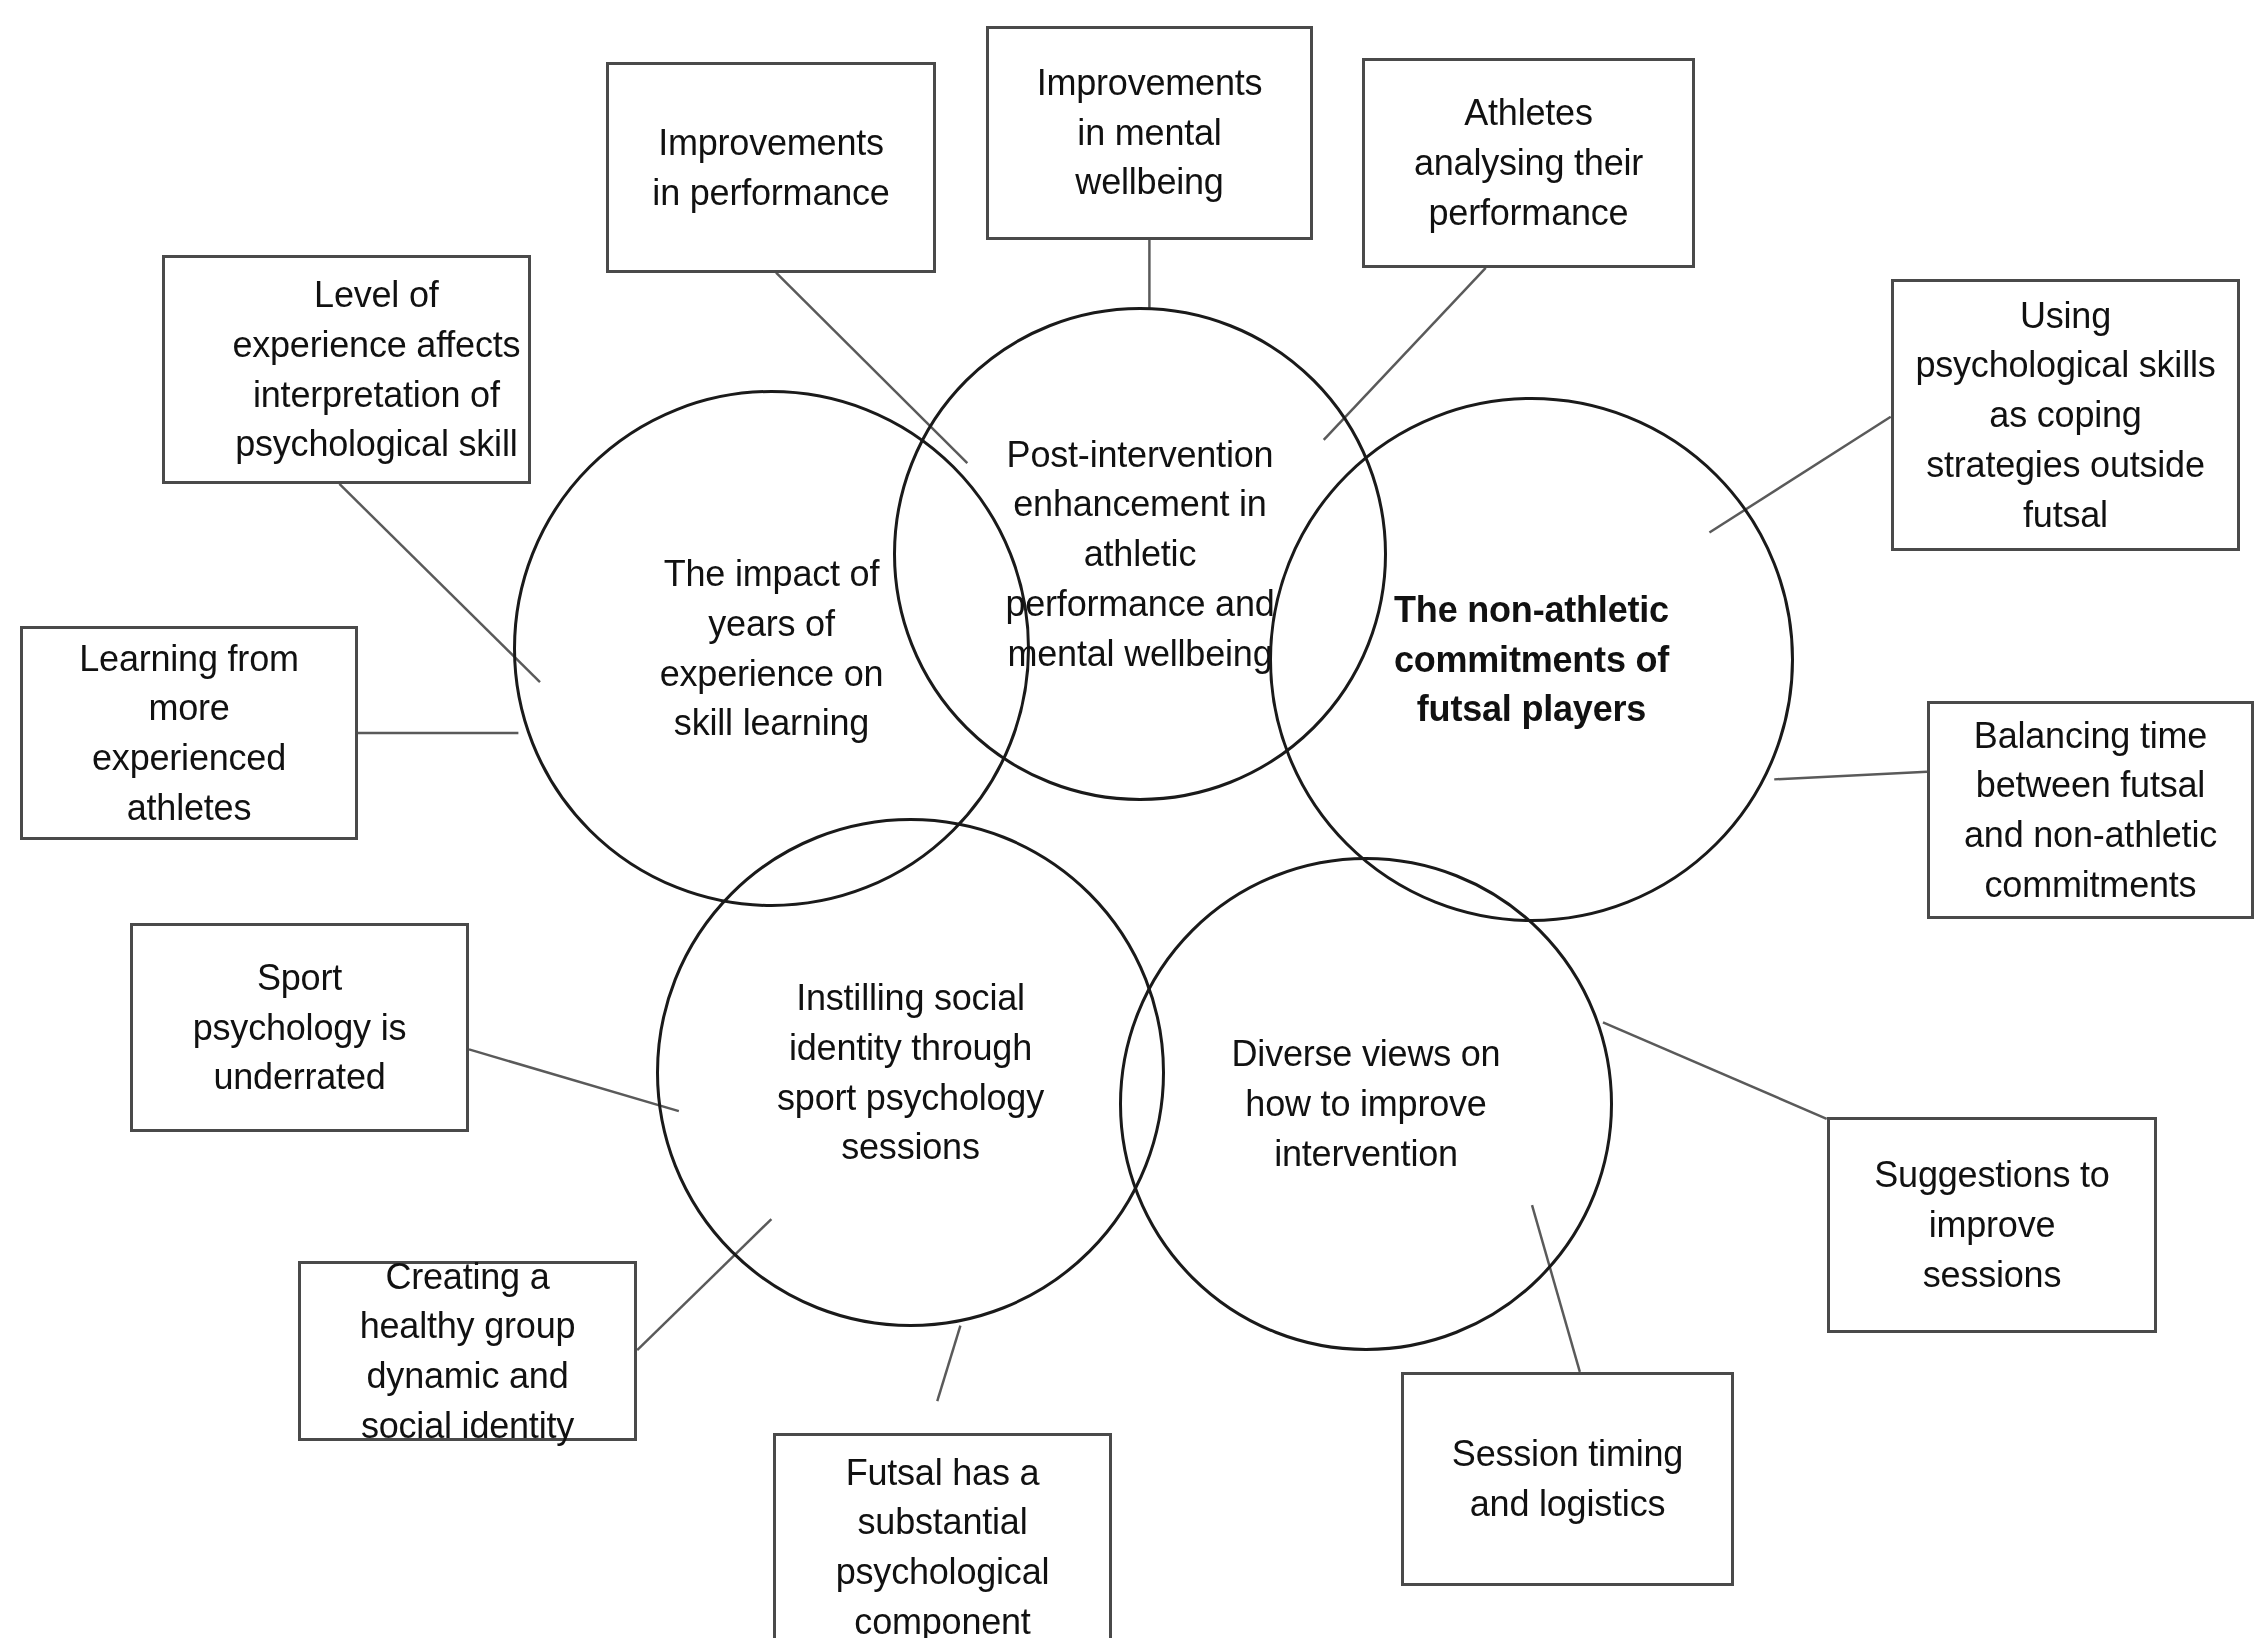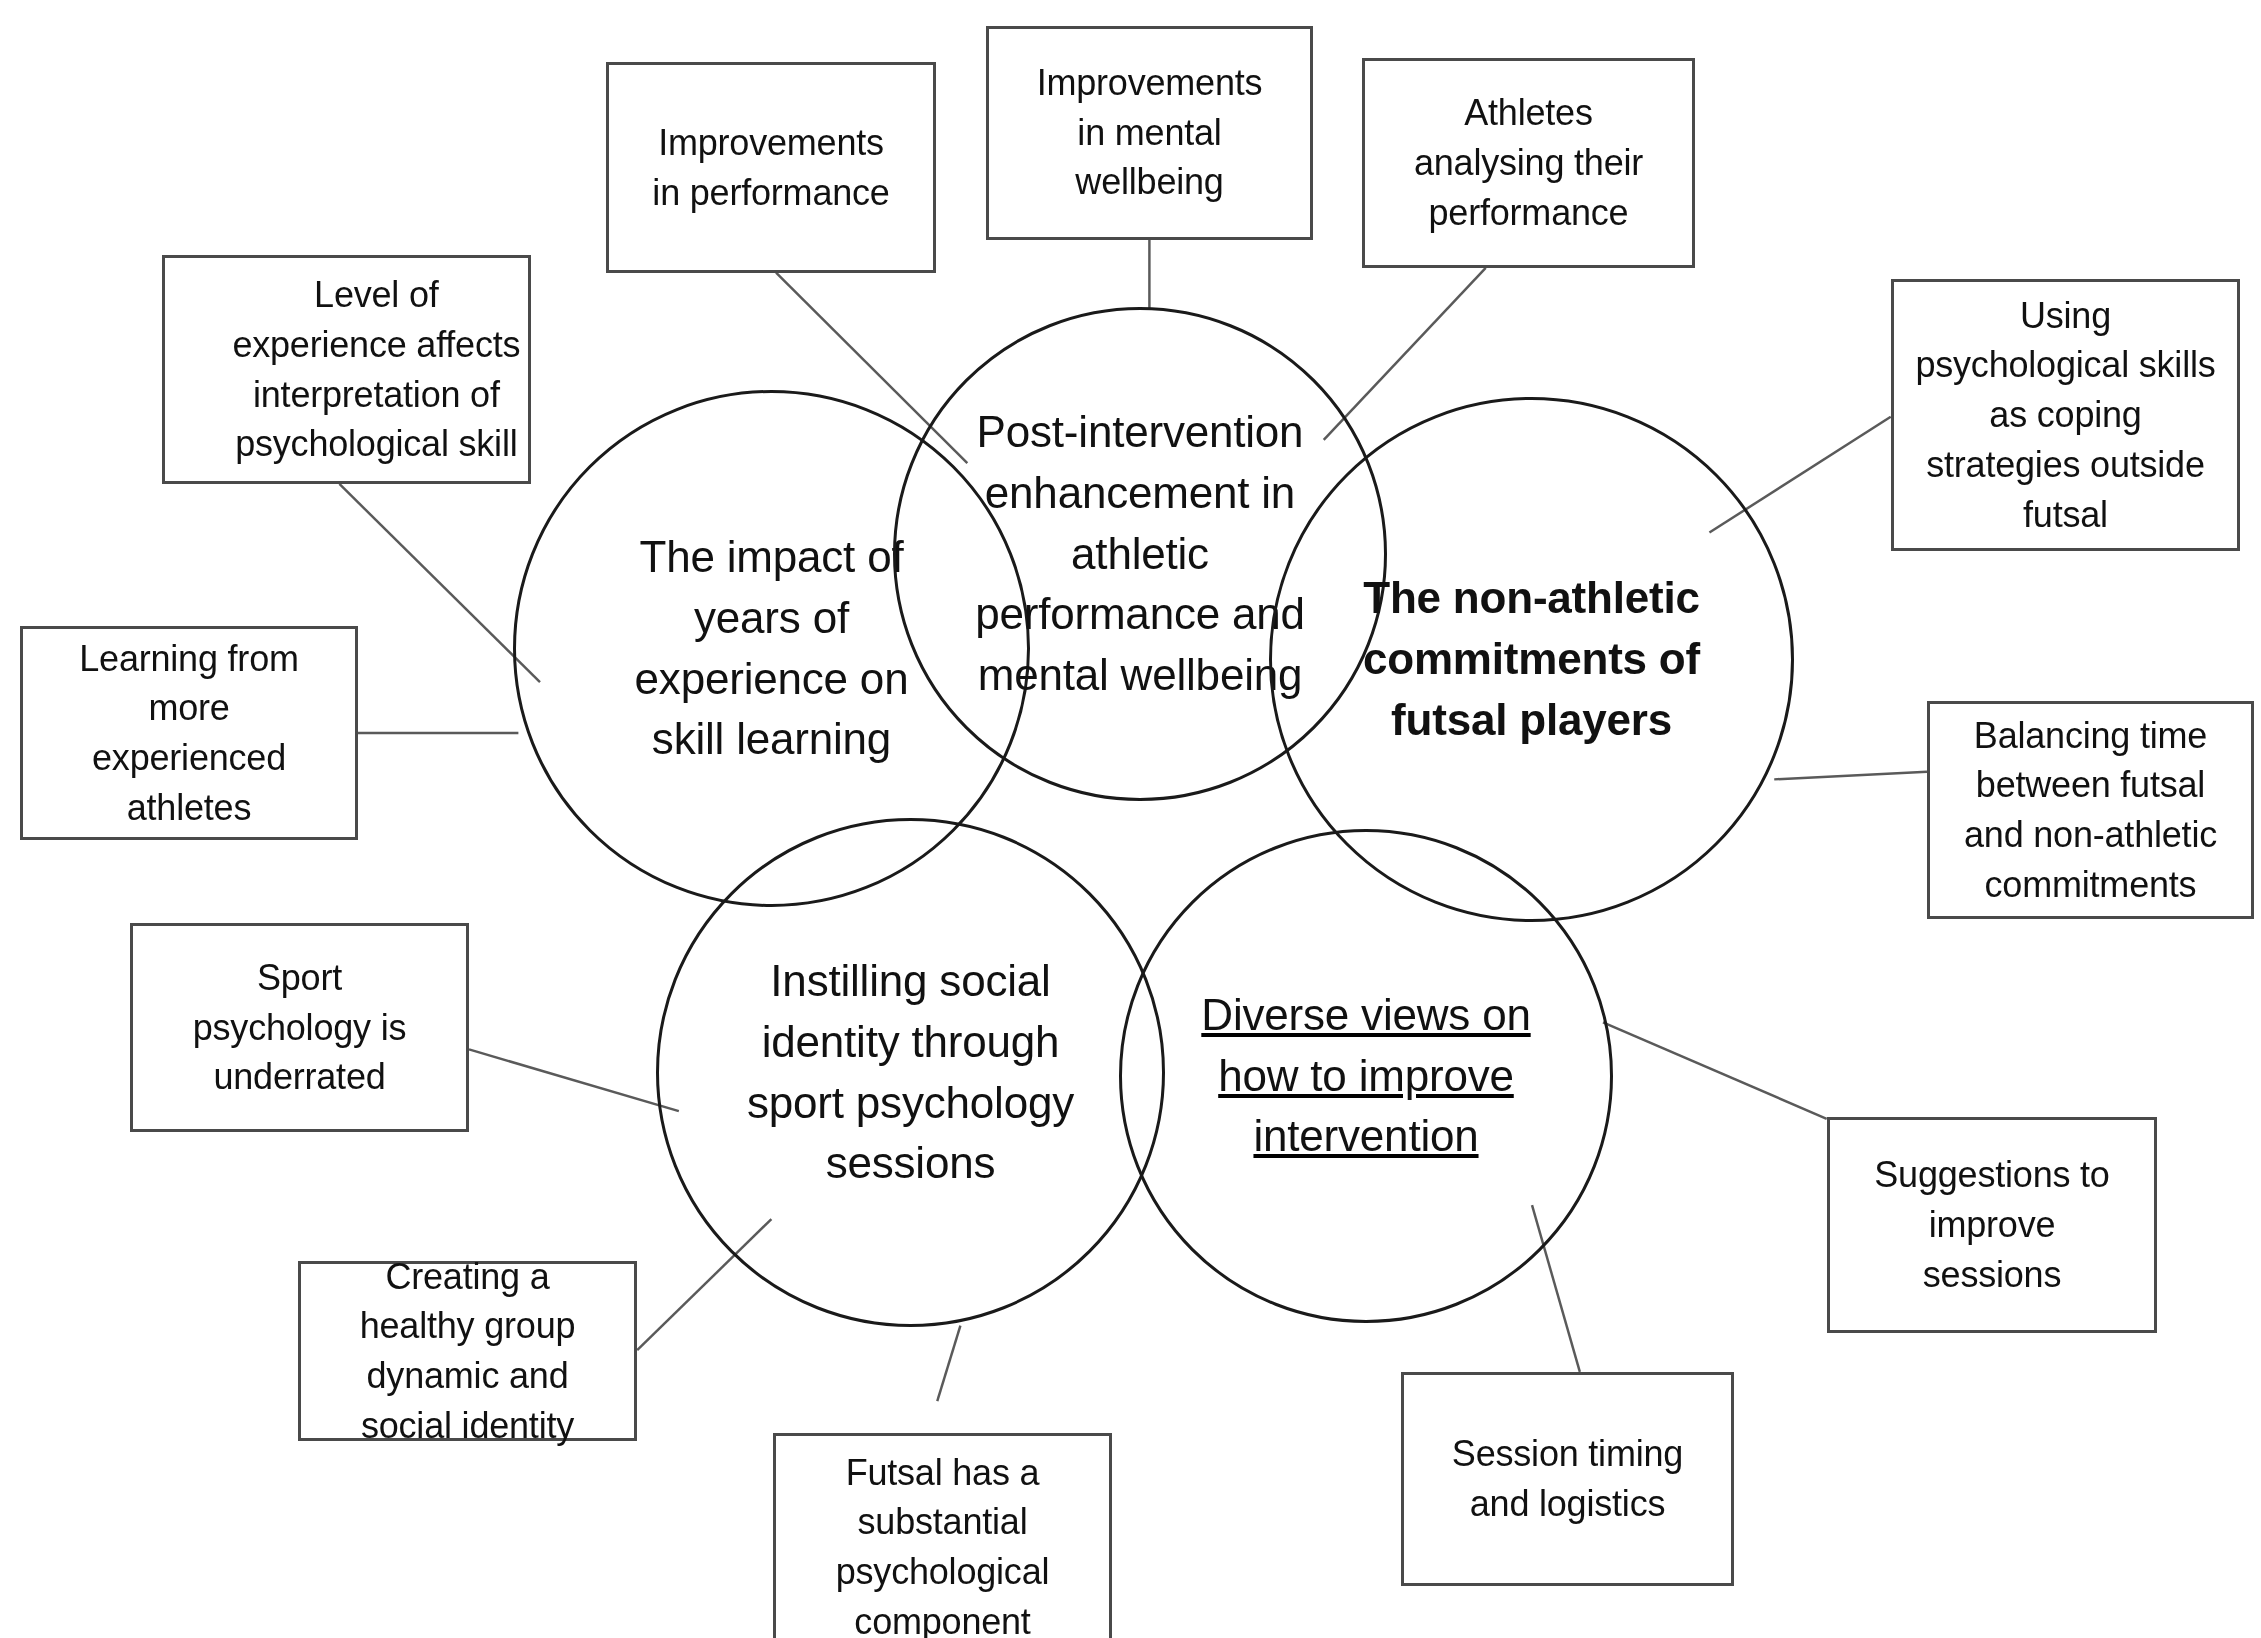--- a/index.html
+++ b/index.html
@@ -36,21 +36,21 @@
     border-radius: 50%;
     background: transparent;
     display: flex;
     align-items: center;
     justify-content: center;
     box-sizing: border-box;
   }
   .theme-circle .circle-label {
     display: block;
     text-align: center;
-    font-size: 44px;
+    font-size: 36px;
     line-height: 1.38;
     color: #111111;
     white-space: pre-line;
     padding: 0 12.3px;
     letter-spacing: -0.2px;
   }
   .code-box {
     position: absolute;
     border: 3.1px solid #4a4a4a;
     background: #ffffff;
@@ -111,21 +111,21 @@
       <span class="circle-label">The non-athletic
 commitments of
 futsal players</span>
     </div>
     <div class="theme-circle" style="left: 656px; top: 818px; width: 509px; height: 509px; border-color: rgb(26, 26, 26);">
       <span class="circle-label">Instilling social
 identity through
 sport psychology
 sessions</span>
     </div>
-    <div class="theme-circle" style="left: 1119px; top: 829px; width: 494px; height: 494px; border-color: rgb(26, 26, 26); text-decoration: underline;">
+    <div class="theme-circle" style="left: 1119px; top: 857px; width: 494px; height: 494px; border-color: rgb(26, 26, 26);">
       <span class="circle-label">Diverse views on
 how to improve
 intervention</span>
     </div>
 
     <div class="code-box" style="left: 606px; top: 62px; width: 330px; height: 211px; border-color: rgb(74, 74, 74);">
       <span class="box-label">Improvements
 in performance</span>
     </div>
     <div class="code-box" style="left: 986px; top: 25.5px; width: 327px; height: 214px; border-color: rgb(74, 74, 74);">

